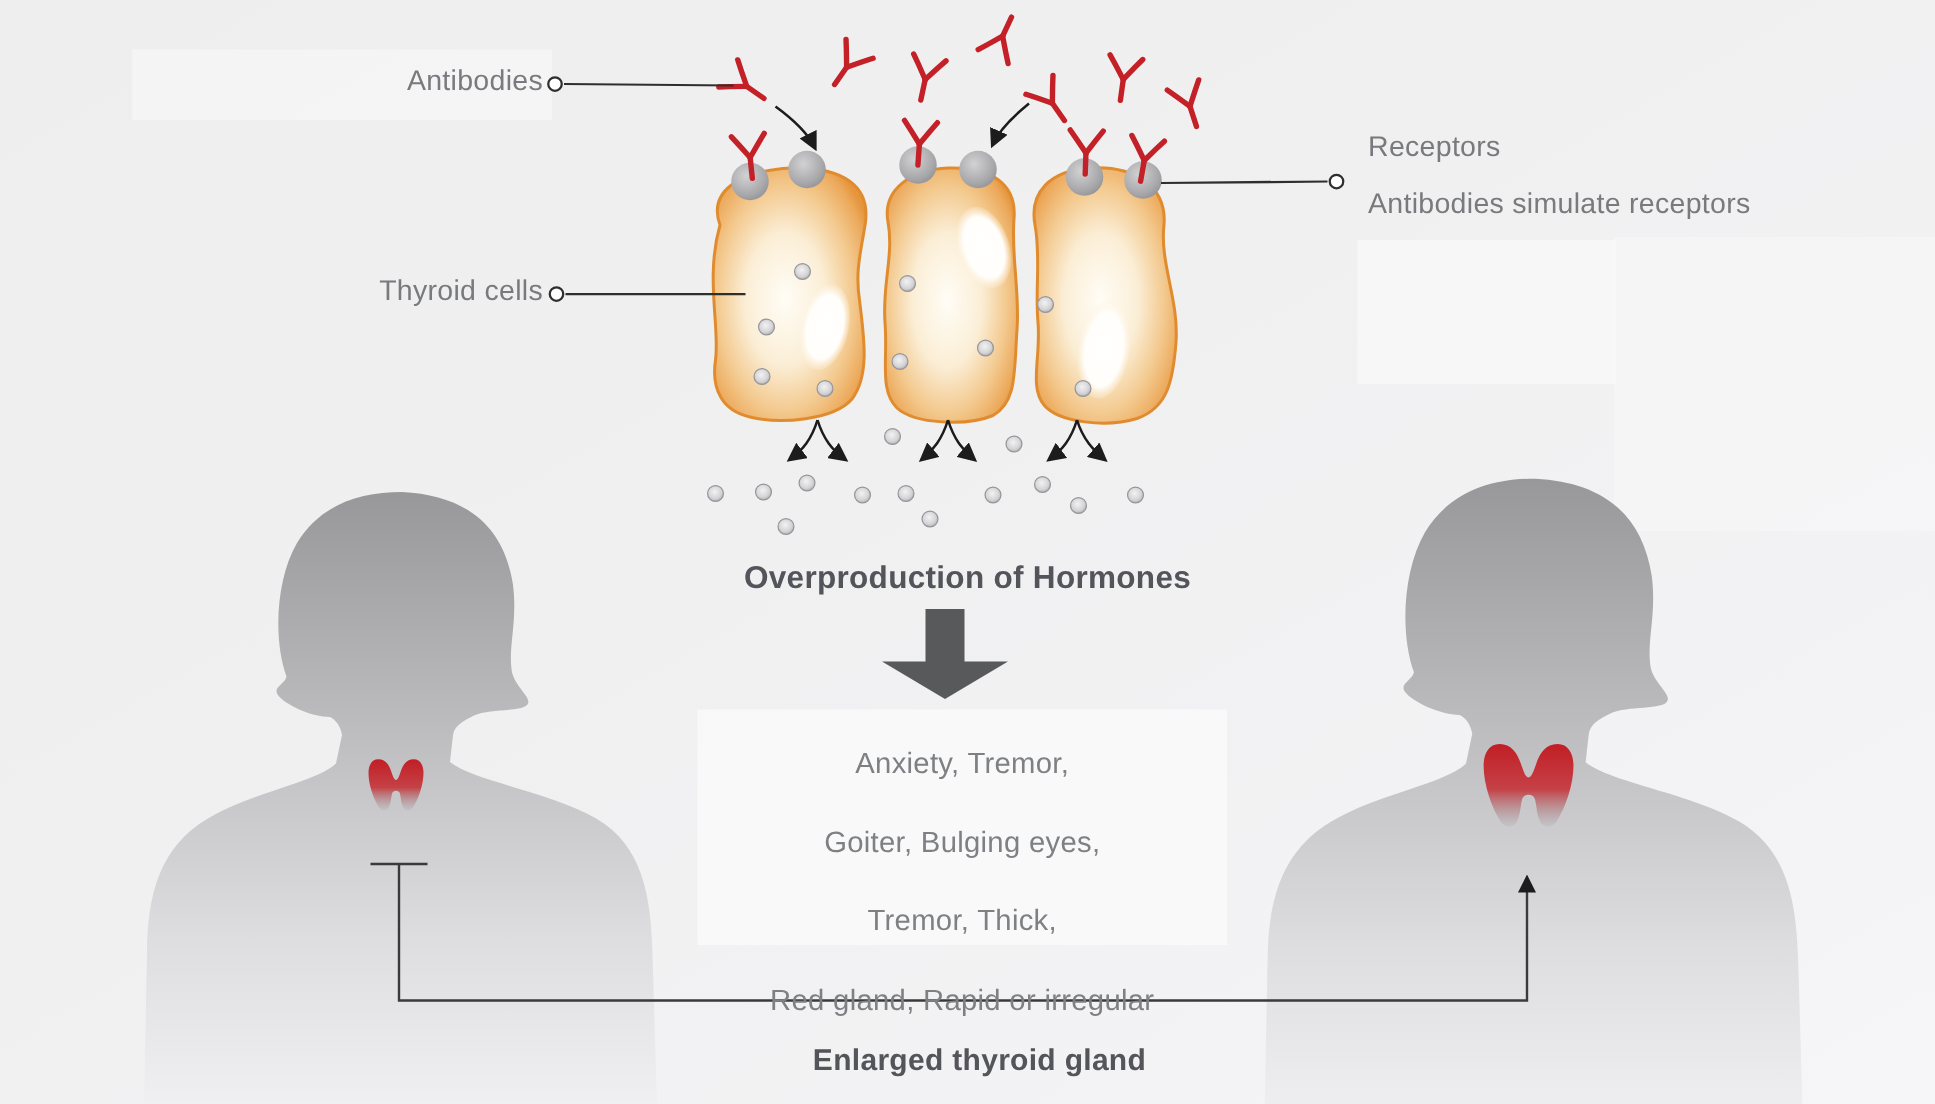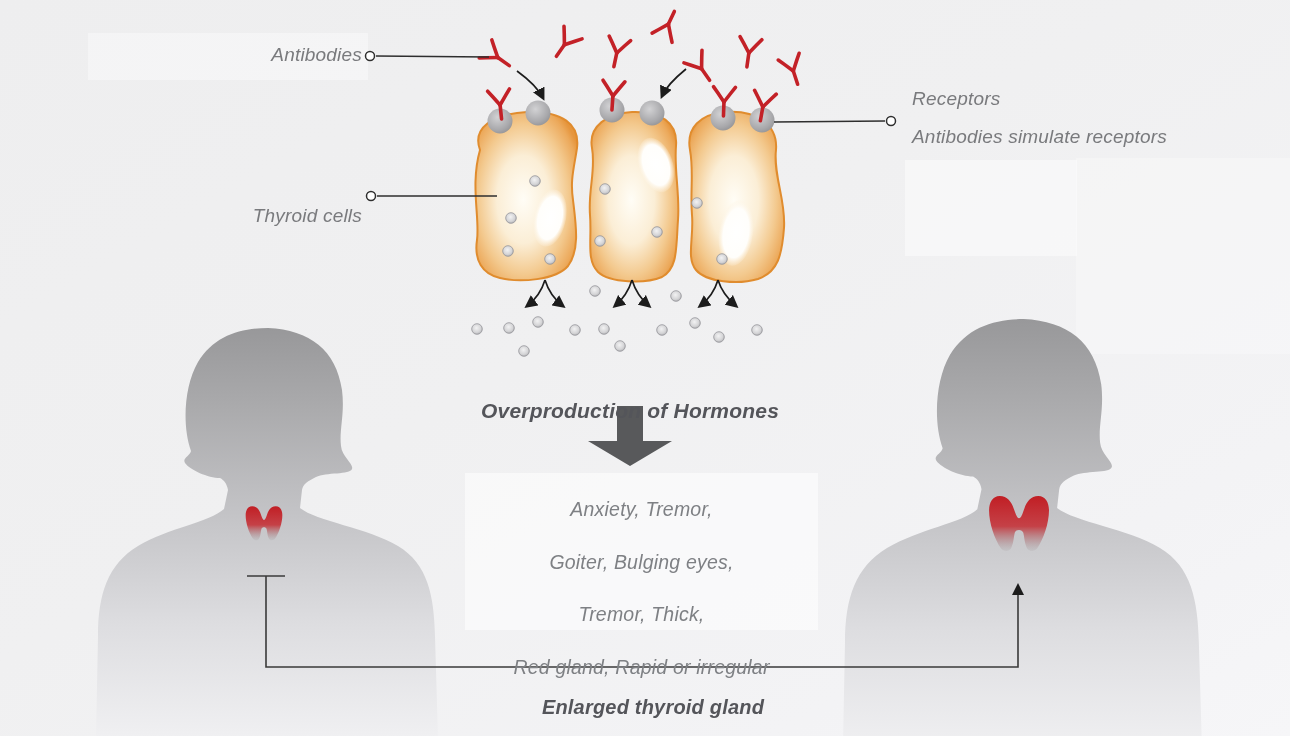--- a/index.html
+++ b/index.html
@@ -1,20 +1,19 @@
 <!DOCTYPE html>
 <html><head>
 <meta charset="utf-8">
 <style>
   html,body{margin:0;padding:0;background:#e8e8ea;}
   .stage{
     position:relative;width:1290px;height:736px;overflow:hidden;
     background:linear-gradient(150deg,#eeeeef 0%,#f0f0f1 45%,#f3f3f5 80%,#f6f6f8 100%);
     font-family:"Liberation Sans","DejaVu Sans",sans-serif;
-    font-style:italic;
   }
   .panel{position:absolute;background:rgba(255,255,255,0.38);}
   .layer{position:absolute;left:0;top:0;}
   .lbl{
     position:absolute;color:#797a7d;font-size:19px;letter-spacing:.2px;white-space:nowrap;
   }
   .lbl.right{text-align:right;}
   .heading{
     position:absolute;color:#54555a;font-weight:bold;font-size:21px;text-align:center;letter-spacing:.2px;
   }
@@ -229,27 +228,27 @@
     <polygon fill="#58595B" points="617,406 643,406 643,441 672,441 630,466 588,441 617,441"></polygon>
 
     <g fill="none" stroke="#3a3a3a" stroke-width="1.6">
       <path d="M266,576 L266,667 L1018,667 L1018,586" marker-end="url(#arr)"></path>
       <line x1="247" y1="576" x2="285" y2="576"></line>
     </g>
   </svg>
 
   <div class="lbl right" style="left:160px;top:44px;width:202px;">Antibodies</div>
 
-  <div class="lbl right" style="left:160px;top:184px;width:202px;margin-top:21px;">Thyroid cells</div>
+  <div class="lbl right" style="left:160px;top:184px;width:202px;">Thyroid cells</div>
 
   <div class="lbl" style="left:912px;top:88px;text-align:right;">Receptors</div>
 
   <div class="lbl" style="left:912px;top:126px;">Antibodies simulate receptors</div>
 
-  <div class="heading" style="left:430px;top:374px;width:400px;margin-top:25px;">Overproduction of Hormones</div>
+  <div class="heading" style="left:445px;top:374px;width:400px;">Overproduction of Hormones</div>
 
   <div class="symptoms">
     <p>Anxiety, Tremor,</p>
     <p>Goiter, Bulging eyes,</p>
     <p>Tremor, Thick,</p>
     <p>Red gland, Rapid or irregular</p>
   </div>
 
   <div class="heading" style="left:453px;top:696px;width:400px;font-size:20px;">Enlarged thyroid gland</div>
 

